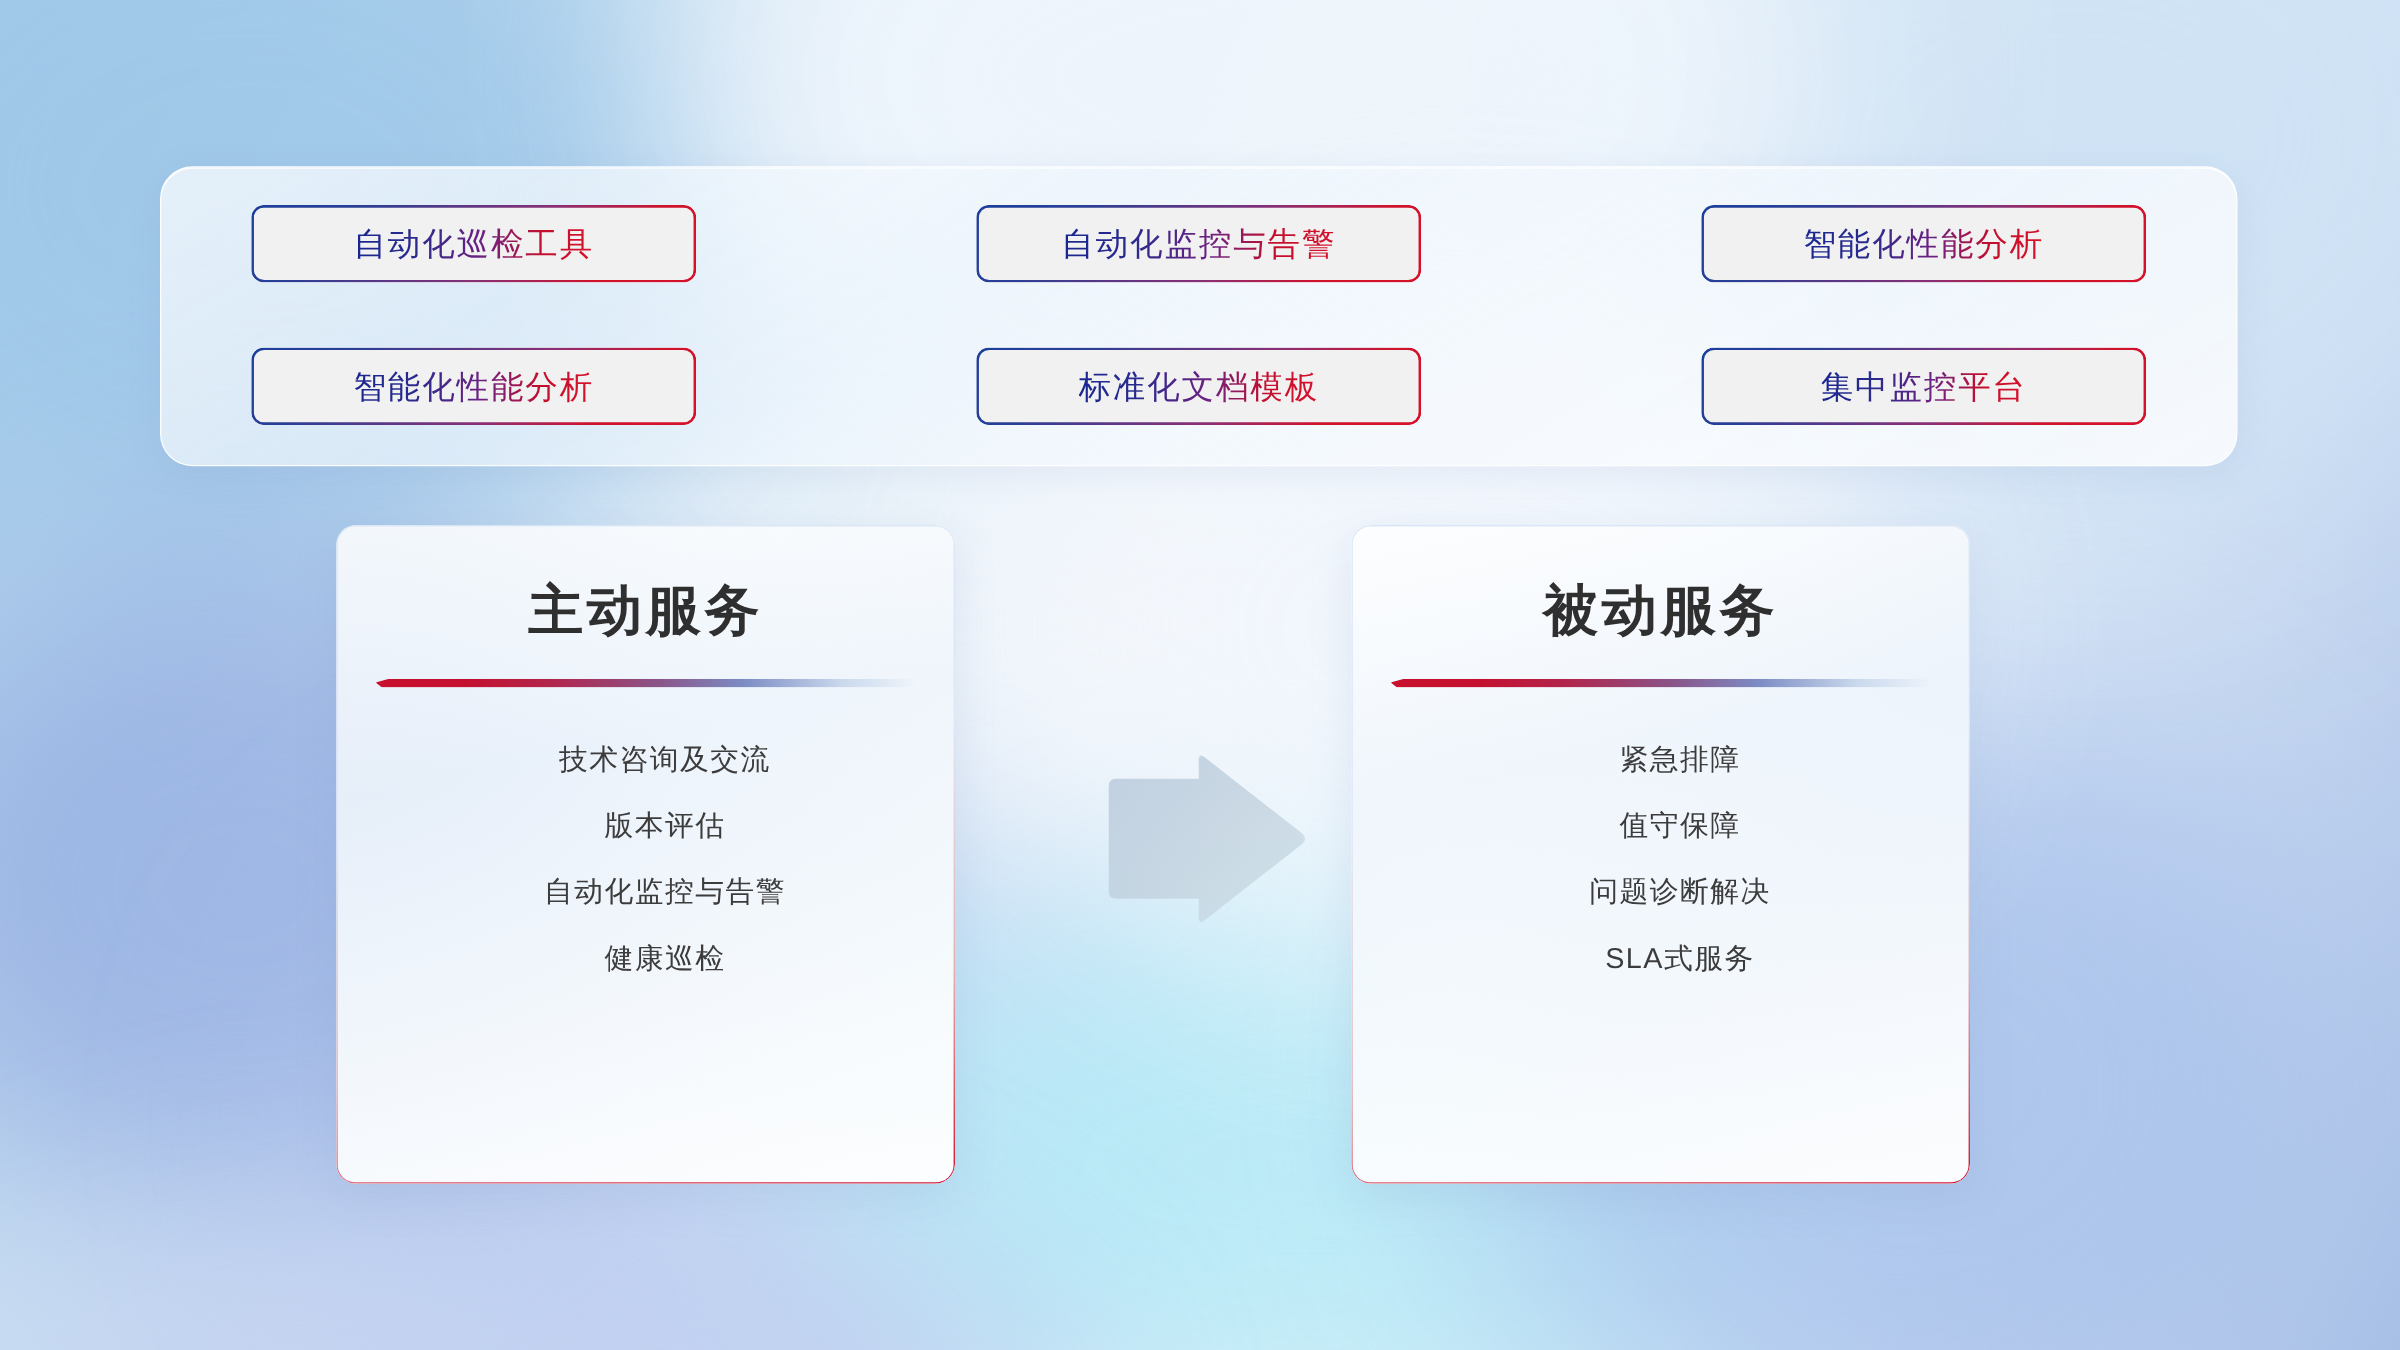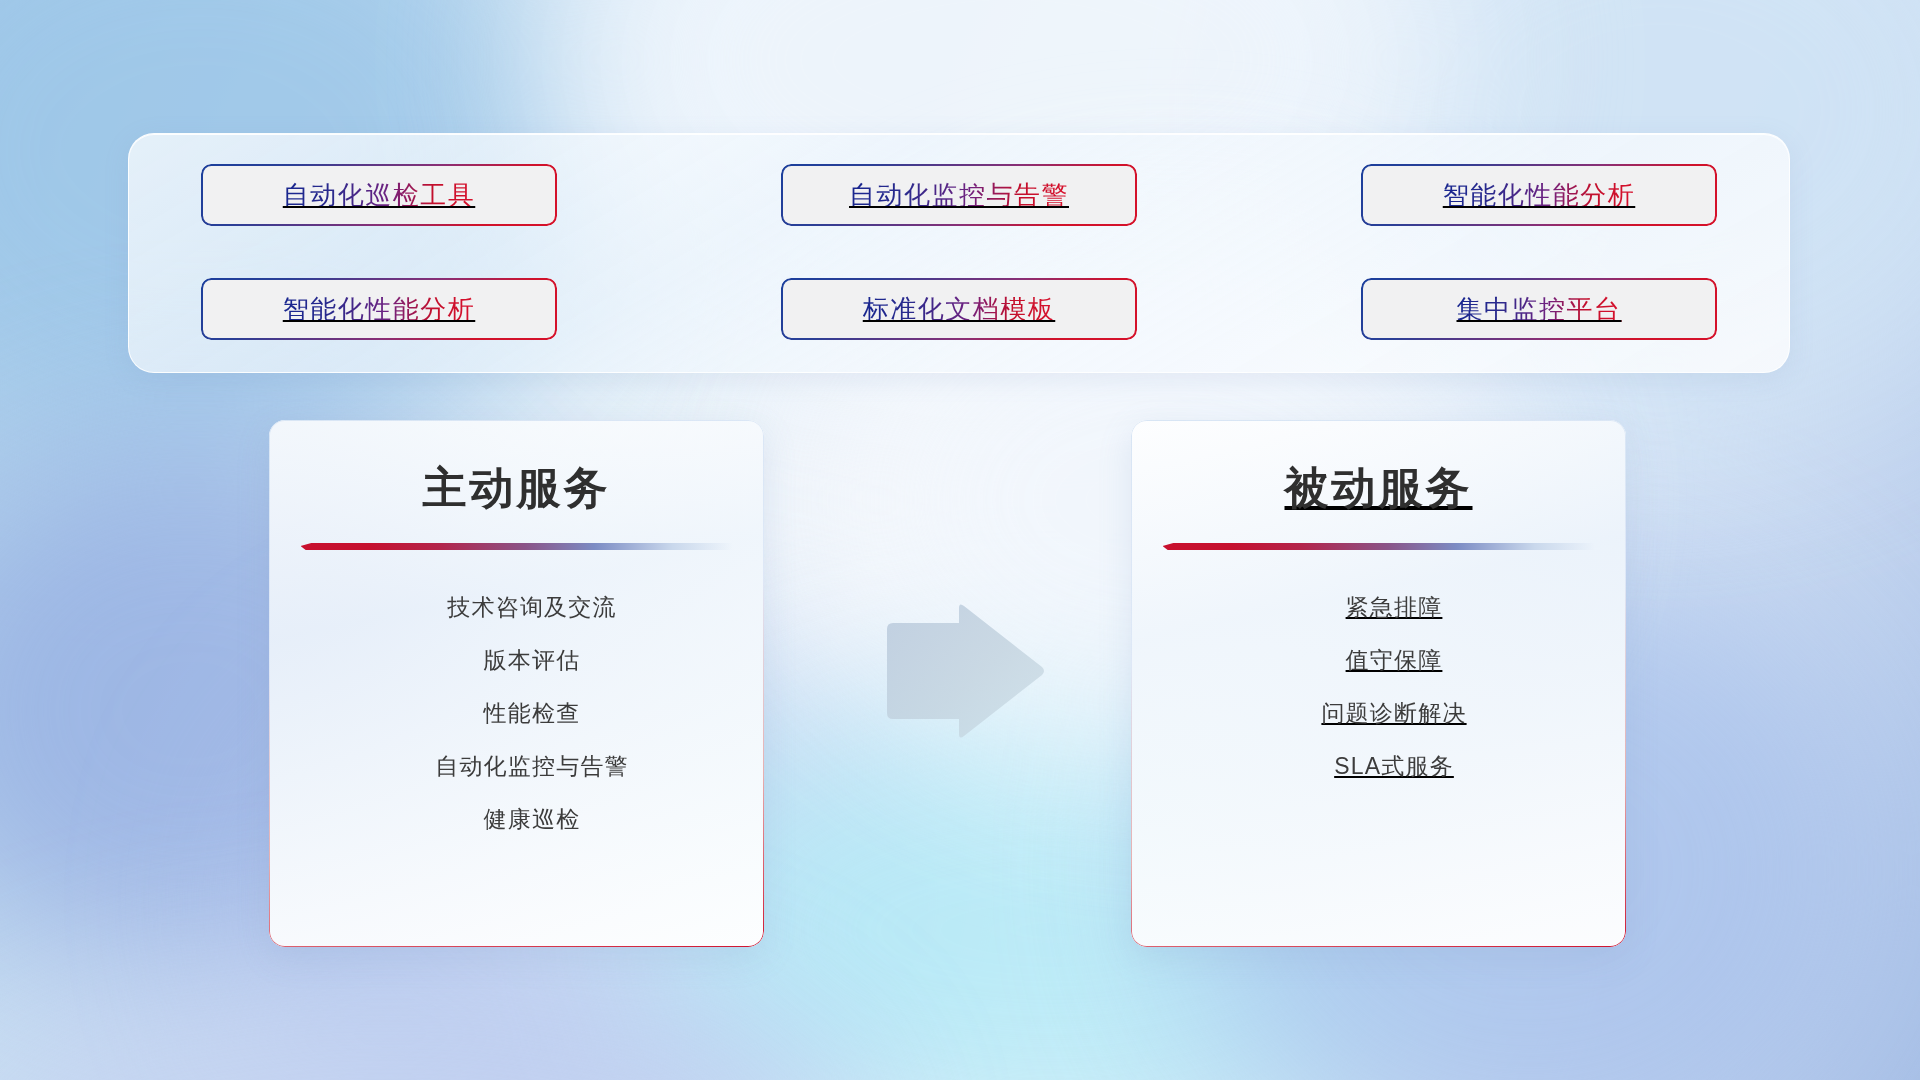--- a/index.html
+++ b/index.html
@@ -38,21 +38,20 @@
   .pill-grid{
     position:absolute;inset:0;
     display:grid;
     grid-template-columns:repeat(3,356px);
     grid-template-rows:repeat(2,62px);
     justify-content:space-between;
     align-content:space-between;
     padding:30px 72px 32px 72px;
     box-sizing:border-box;
     row-gap:32px;
-    text-decoration:underline;
   }
   .pill{
     position:relative;
     display:flex;align-items:center;justify-content:center;
     border-radius:10px;
     background:#f1f1f2;
     box-sizing:border-box;
   }
   .pill::before{
     content:"";position:absolute;inset:0;border-radius:10px;padding:1.6px;
@@ -80,21 +79,21 @@
     z-index:2;
   }
   .svc-card::before{
     content:"";position:absolute;inset:0;border-radius:16px;padding:1.4px;
     background:linear-gradient(170deg,rgba(214,228,244,.95) 0%,rgba(220,230,246,.9) 40%,rgba(226,150,150,.75) 72%,#cf1430 100%);
     -webkit-mask:linear-gradient(#000 0 0) content-box,linear-gradient(#000 0 0);
     -webkit-mask-composite:xor;mask-composite:exclude;
     pointer-events:none;
   }
   #card-active{left:269px;}
-  #card-passive{left:1131px;text-decoration:underline;}
+  #card-passive{left:1081px;}
   .svc-title{
     position:relative;text-align:center;margin-top:39px;
     font-size:44px;font-weight:bold;color:#2f2f2f;letter-spacing:3px;
   }
   .svc-divider{
     position:relative;margin:25px auto 0 auto;width:432px;height:7px;
     background:linear-gradient(90deg,#c8102e 0%,#c5102f 16%,#b3244b 32%,#8a5488 52%,#7c8cc4 68%,#c9d8ec 86%,rgba(236,243,250,0) 100%);
     clip-path:polygon(0 42%,2.5% 0,100% 0,100% 100%,1.2% 100%);
   }
   .svc-list{position:relative;margin-top:31px;}
@@ -153,21 +152,20 @@
 
   </div>
 </div>
 
 <div class="svc-card" id="card-active">
   <div class="svc-title">主动服务</div>
   <div class="svc-divider"></div>
   <div class="svc-list">
     <div class="svc-item">技术咨询及交流</div>
     <div class="svc-item">版本评估</div>
-    <div class="svc-item">性能检查</div>
     <div class="svc-item">自动化监控与告警</div>
     <div class="svc-item">健康巡检</div>
   </div>
 </div>
 
 <div id="flow-arrow">
   <svg width="163" height="142" viewBox="0 0 163 142" xmlns="http://www.w3.org/2000/svg">
     <defs>
       <linearGradient id="arrowGrad" x1="0" y1="0" x2="1" y2="1">
         <stop offset="0%" stop-color="#b9c9dc" stop-opacity="0.85"></stop>

